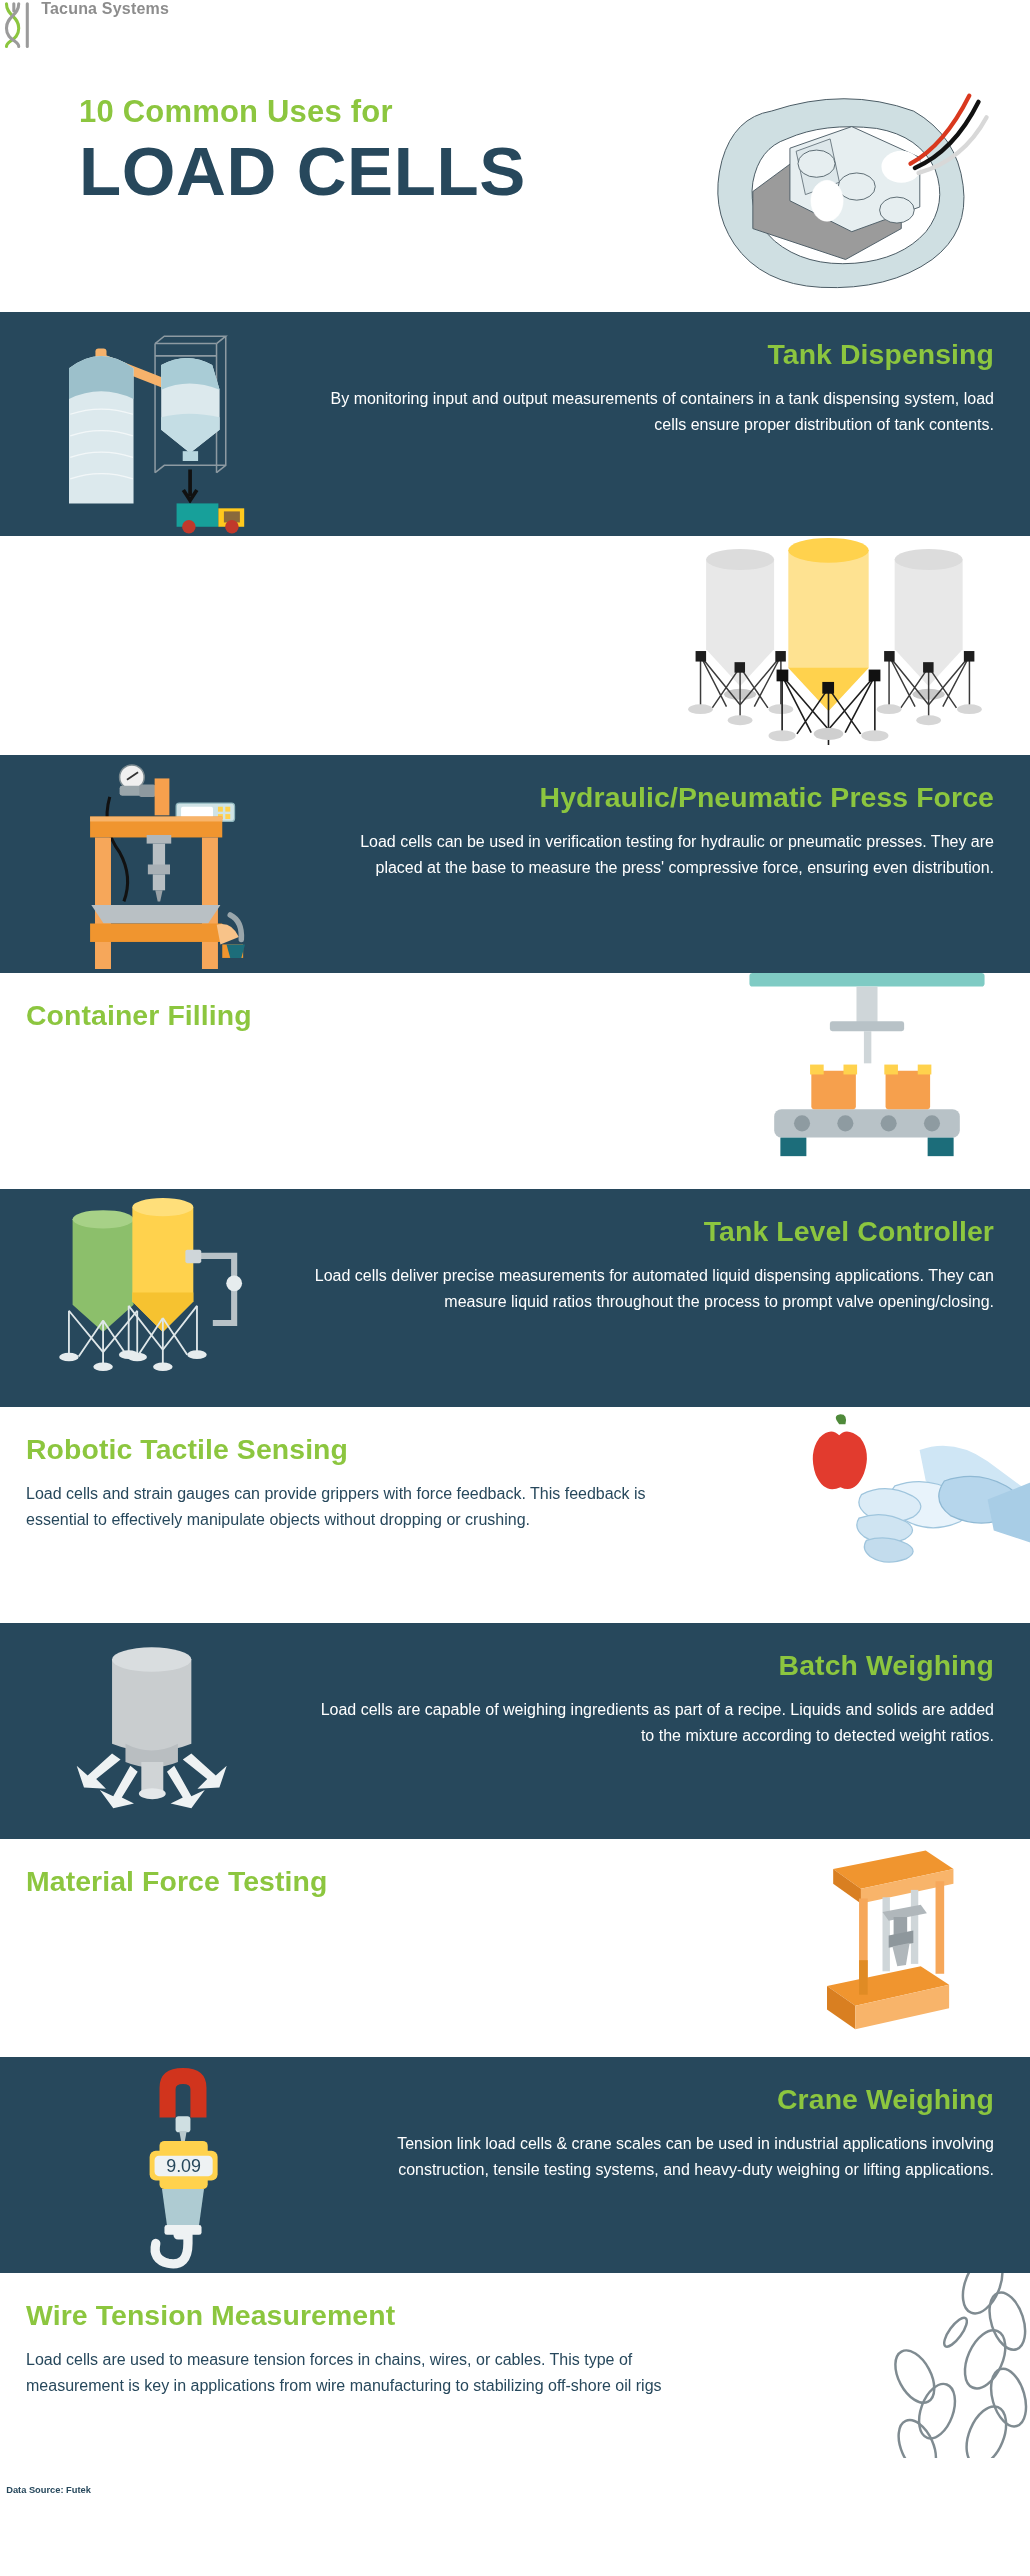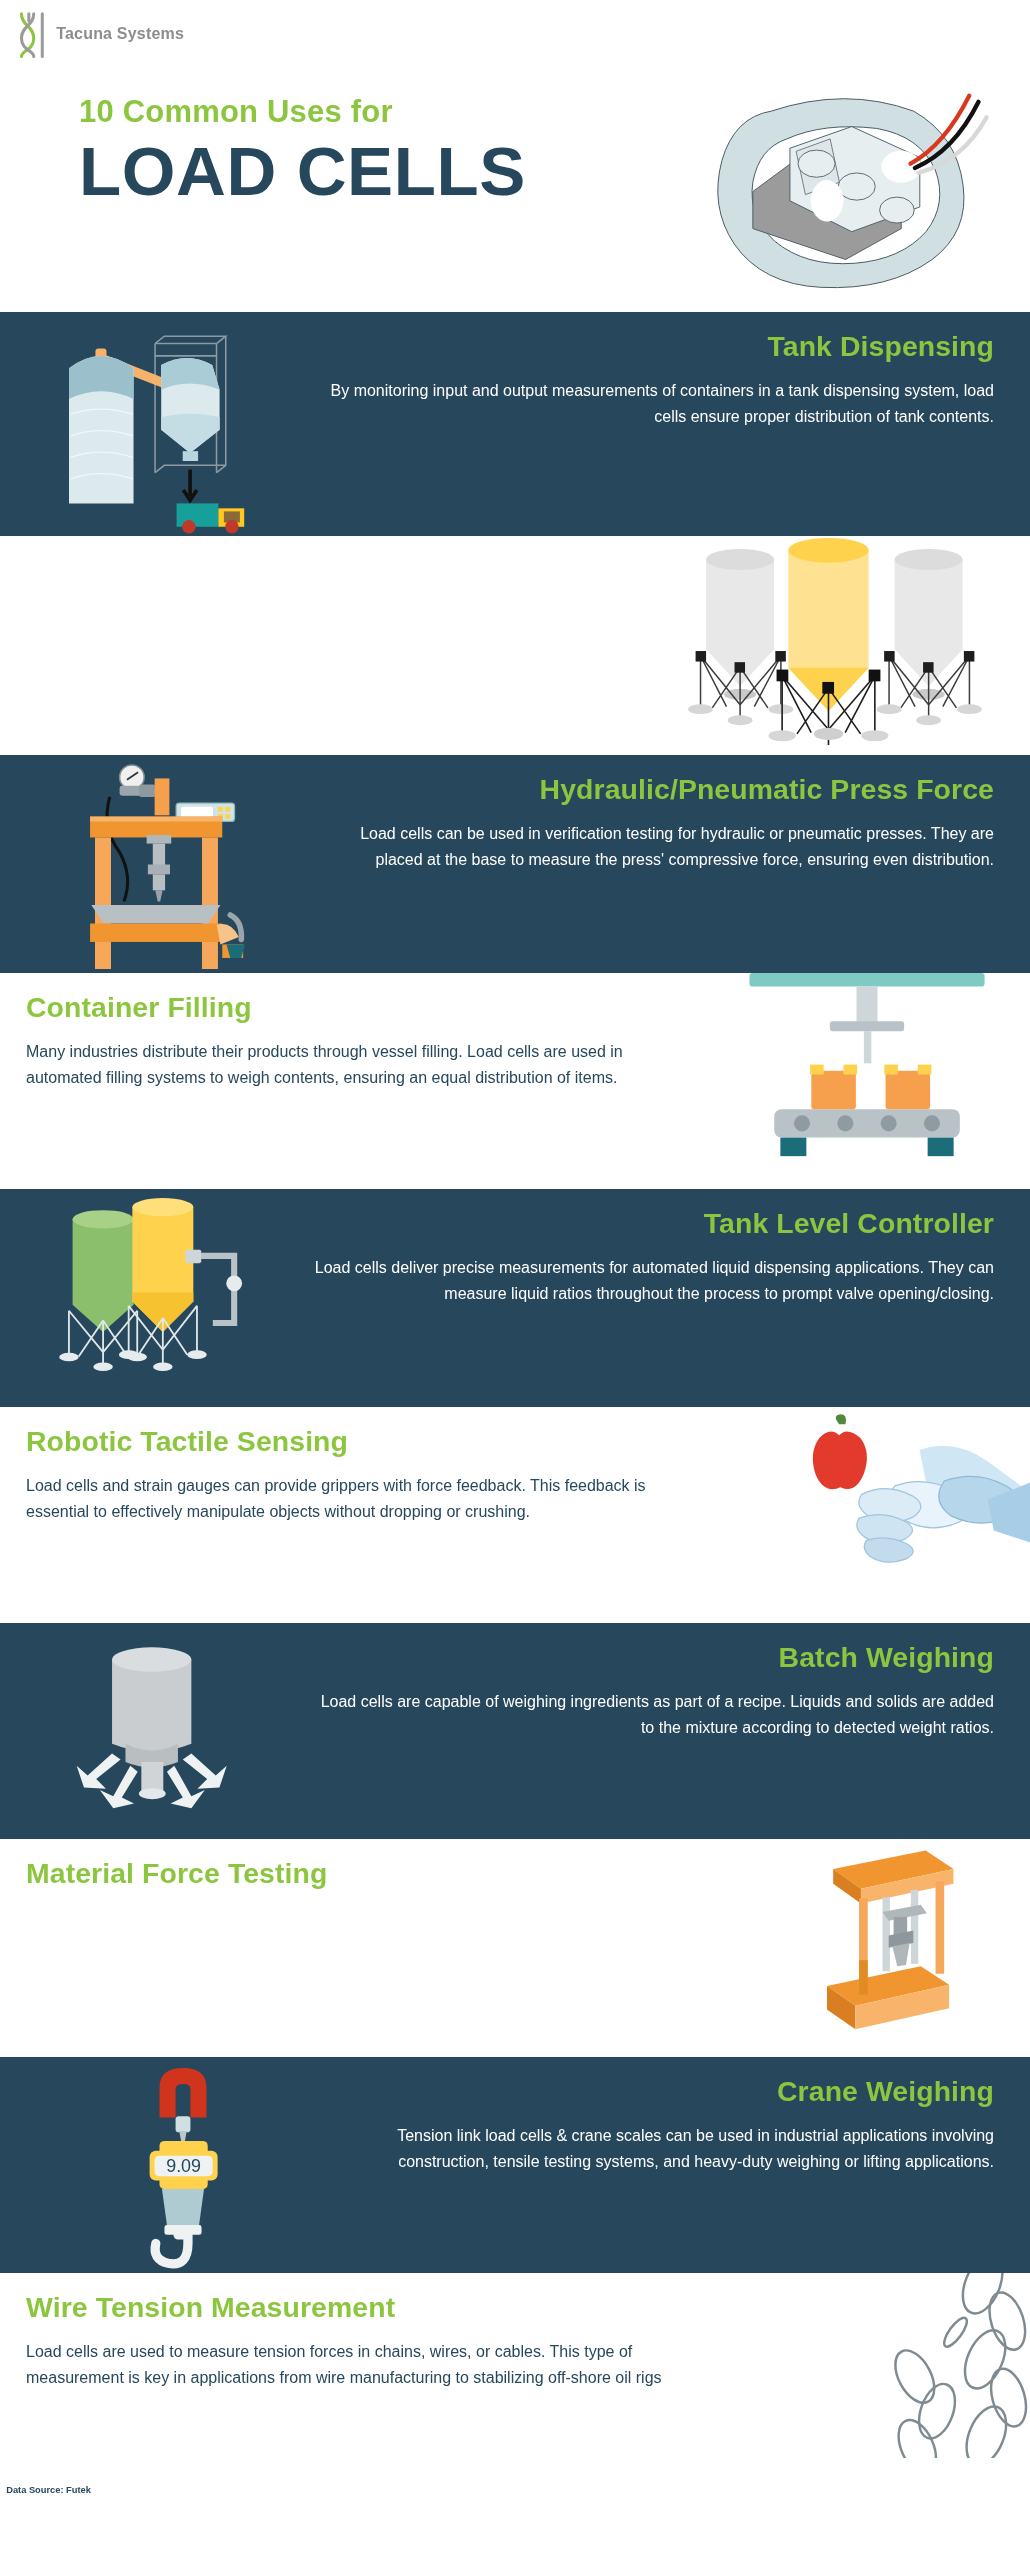--- a/index.html
+++ b/index.html
@@ -6,41 +6,41 @@
   html, body { background:#fff; }
   body {
     width:1031px;
     font-family:"Liberation Sans", sans-serif;
     color:#27485c;
     -webkit-font-smoothing:antialiased;
   }
   .page { width:1031px; min-height:2576px; position:relative; background:#ffffff; }
 
   
-  .brandbar { height:68px; display:flex; align-items:center; padding-left:15px; }
+  .brandbar { height:68px; display:flex; align-items:flex-start; }
   .brand-logo { width:35px; height:49px; flex:none; }
   .brand-name {
     font-size:16px; font-weight:bold; color:#8d8d8d; letter-spacing:0.2px; margin-left:6.2px;
   }
   .hero { position:relative; height:244px; }
   .hero-text { position:absolute; left:79px; top:26px; }
   .hero-kicker {
     font-size:31px; color:#8cc63f; font-weight:bold; letter-spacing:0.2px;
   }
   .hero-title {
     font-size:69px; line-height:1.02; font-weight:bold; color:#27485c;
     letter-spacing:0.6px; margin-top:7.4px;text-align:center;
   }
   .hero-art { position:absolute; right:43px; top:6.2px; width:291px; height:235px; }
 
   
   .section { position:relative; width:1031px; overflow:hidden; }
   .section.dark { background:#27485c; }
   .section.light { background:#ffffff; }
-  .sec-copy { position:absolute; top:0; padding-top:19px; }
+  .sec-copy { position:absolute; top:0; padding-top:27px; }
   .section.dark .sec-copy { right:37px; width:680px; text-align:right; }
   .section.light .sec-copy { left:26px; width:699px; text-align:left; }
   .sec-title {
     font-size:28.4px; font-weight:bold; color:#8cc63f; letter-spacing:0.1px;
     line-height:1.1;
   }
   .section.dark .sec-title { color:#8cc63f; }
   .sec-body {
     margin-top:16px; font-size:16px; line-height:1.62; font-weight:300;
   }
@@ -252,21 +252,20 @@
         <rect x="120" y="158" width="72" height="62" rx="4" fill="#f6a04d"></rect>
         <rect x="118" y="148" width="22" height="16" fill="#ffd24d"></rect>
         <rect x="172" y="148" width="22" height="16" fill="#ffd24d"></rect>
         <rect x="240" y="158" width="72" height="62" rx="4" fill="#f6a04d"></rect>
         <rect x="238" y="148" width="22" height="16" fill="#ffd24d"></rect>
         <rect x="292" y="148" width="22" height="16" fill="#ffd24d"></rect>
       </svg>
     </div>
     <div class="sec-copy">
       <div class="sec-title">Container Filling</div>
-      <div class="sec-body" style="width:674px">Many industries distribute their products through vessel filling. Load cells are used in automated filling systems to weigh contents, ensuring an equal distribution of items.</div>
     </div>
   </div>
 
   <div class="section dark" style="height:218px">
     <div class="sec-art" style="left:59px; top:12.4px">
       <svg viewBox="0 0 330 310" width="204" height="189">
         <path d="M20 30 L120 30 L120 170 L70 215 L20 170 Z" fill="#8cbf6b"></path>
         <ellipse cx="70" cy="30" rx="50" ry="15" fill="#a7d187"></ellipse>
         <g stroke="#dfe7e9" stroke-width="3" fill="none">
           <path d="M14 180 L14 252 M70 196 L70 268 M126 180 L126 252"></path>

